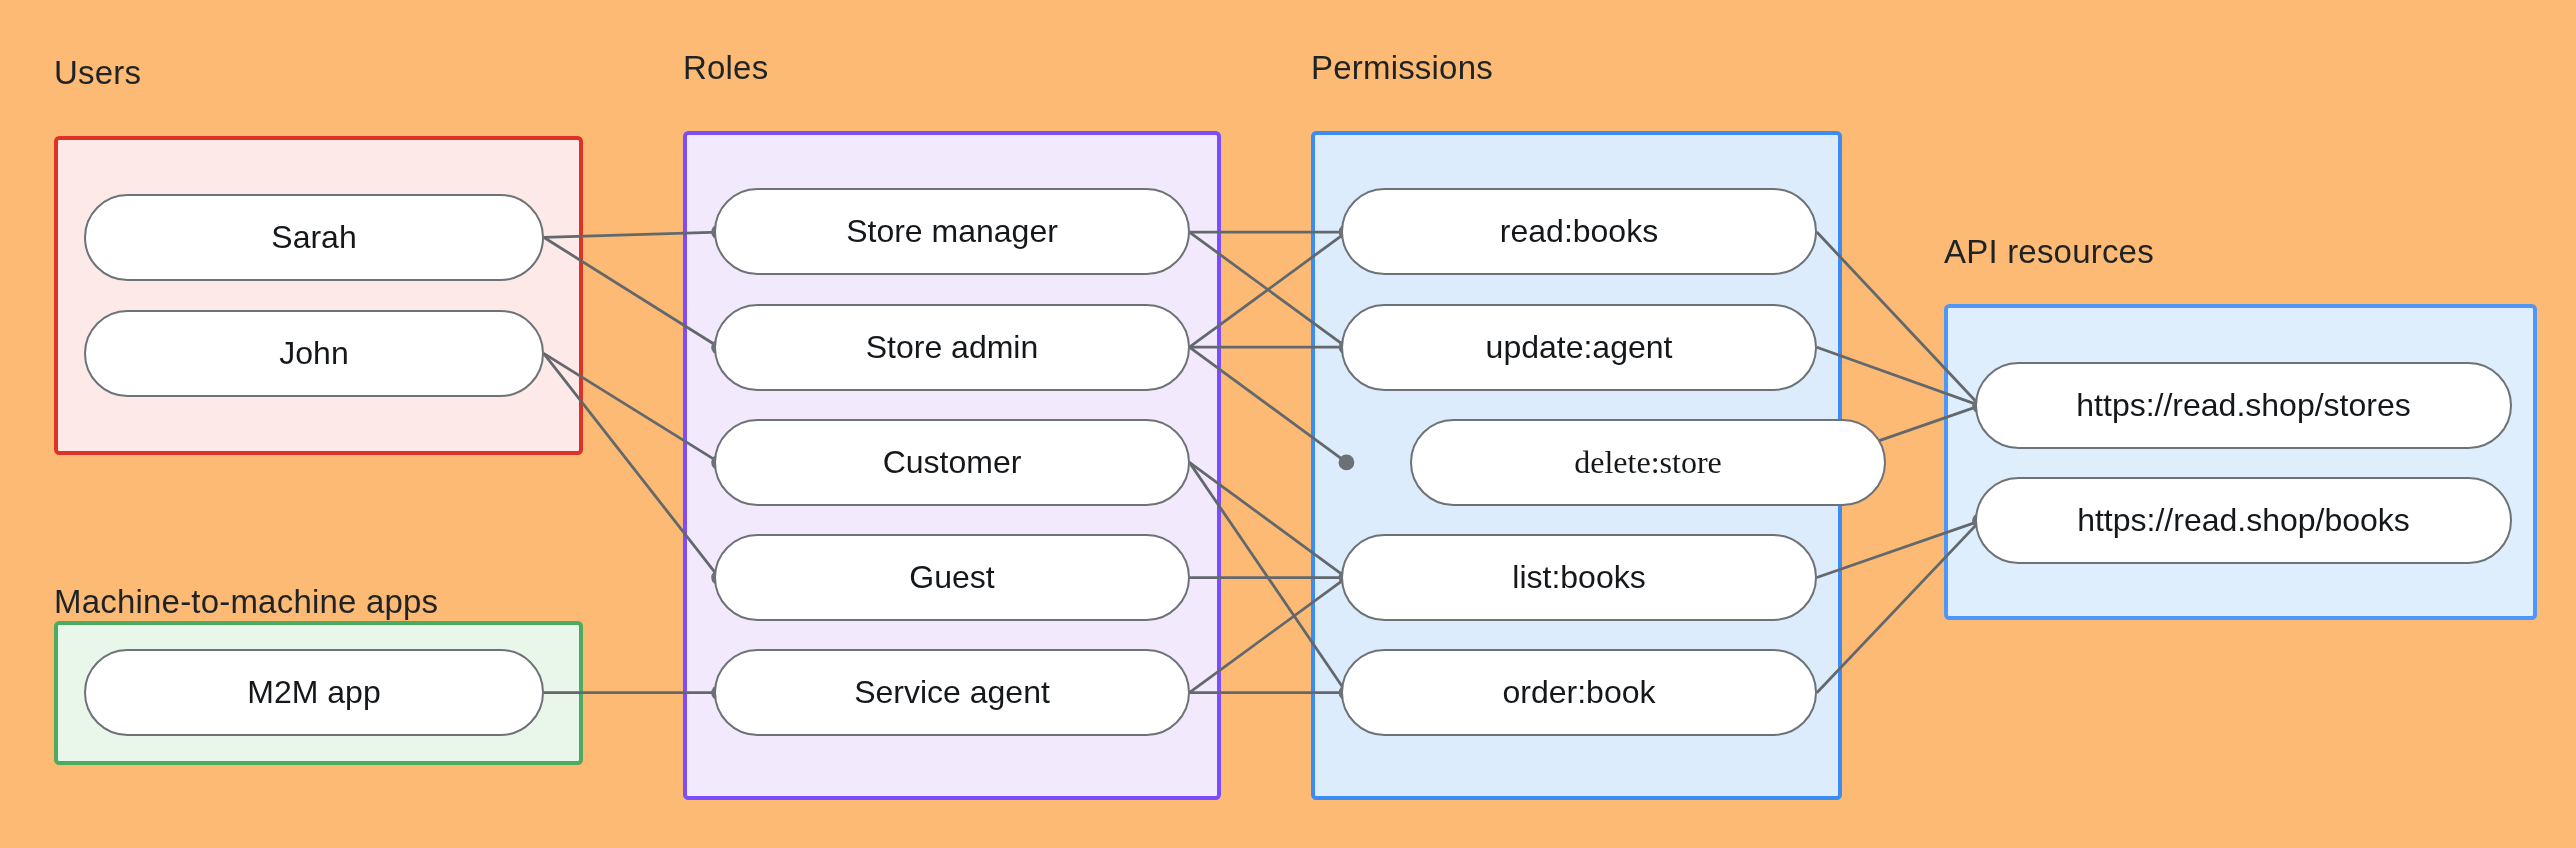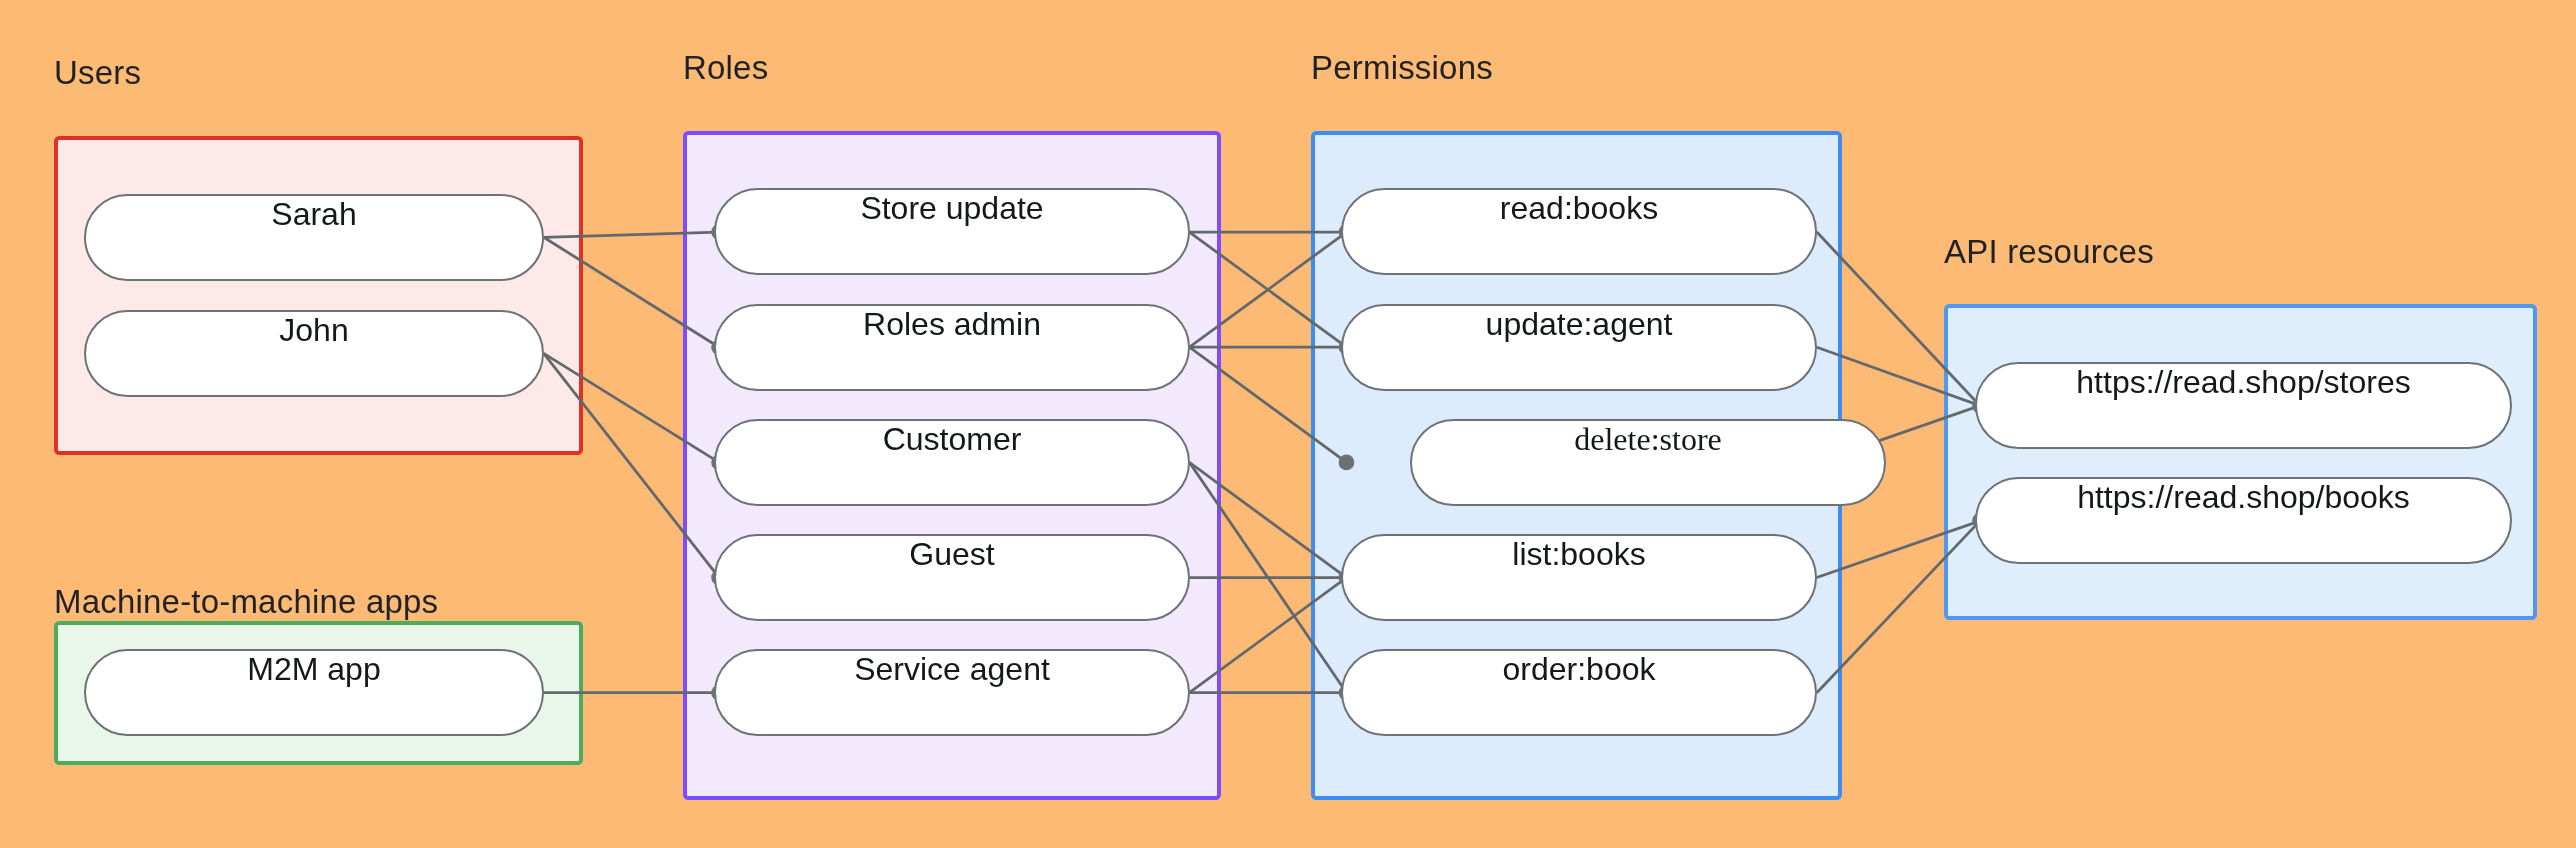--- a/index.html
+++ b/index.html
@@ -31,20 +31,21 @@
     letter-spacing: 0.2px;
   }
   
   .node {
     position: absolute;
     box-sizing: border-box;
     background: #ffffff;
     border: 2.6px solid #6d7276;
     border-radius: 45px;
     display: flex;
+    align-items: center;
     justify-content: center;
     font-size: 32px;
     color: #15181b;
     white-space: nowrap;
     z-index: 4;
   }
   
   #edges {
     position: absolute;
     left: 0;
@@ -120,24 +121,24 @@
       <div class="node" style="left: 84px; top: 194px; width: 460px; height: 87px;">
         <span>Sarah</span>
       </div>
       <div class="node" style="left: 84px; top: 310px; width: 460px; height: 87px;">
         <span>John</span>
       </div>
       <div class="node" style="left: 84px; top: 649px; width: 460px; height: 87px;">
         <span>M2M app</span>
       </div>
       <div class="node" style="left: 714px; top: 188px; width: 476px; height: 87px;">
-        <span>Store update</span>
+        <span>Store manager</span>
       </div>
       <div class="node" style="left: 714px; top: 304px; width: 476px; height: 87px;">
-        <span>Roles admin</span>
+        <span>Store admin</span>
       </div>
       <div class="node" style="left: 714px; top: 419px; width: 476px; height: 87px;">
         <span>Customer</span>
       </div>
       <div class="node" style="left: 714px; top: 534px; width: 476px; height: 87px;">
         <span>Guest</span>
       </div>
       <div class="node" style="left: 714px; top: 649px; width: 476px; height: 87px;">
         <span>Service agent</span>
       </div>

